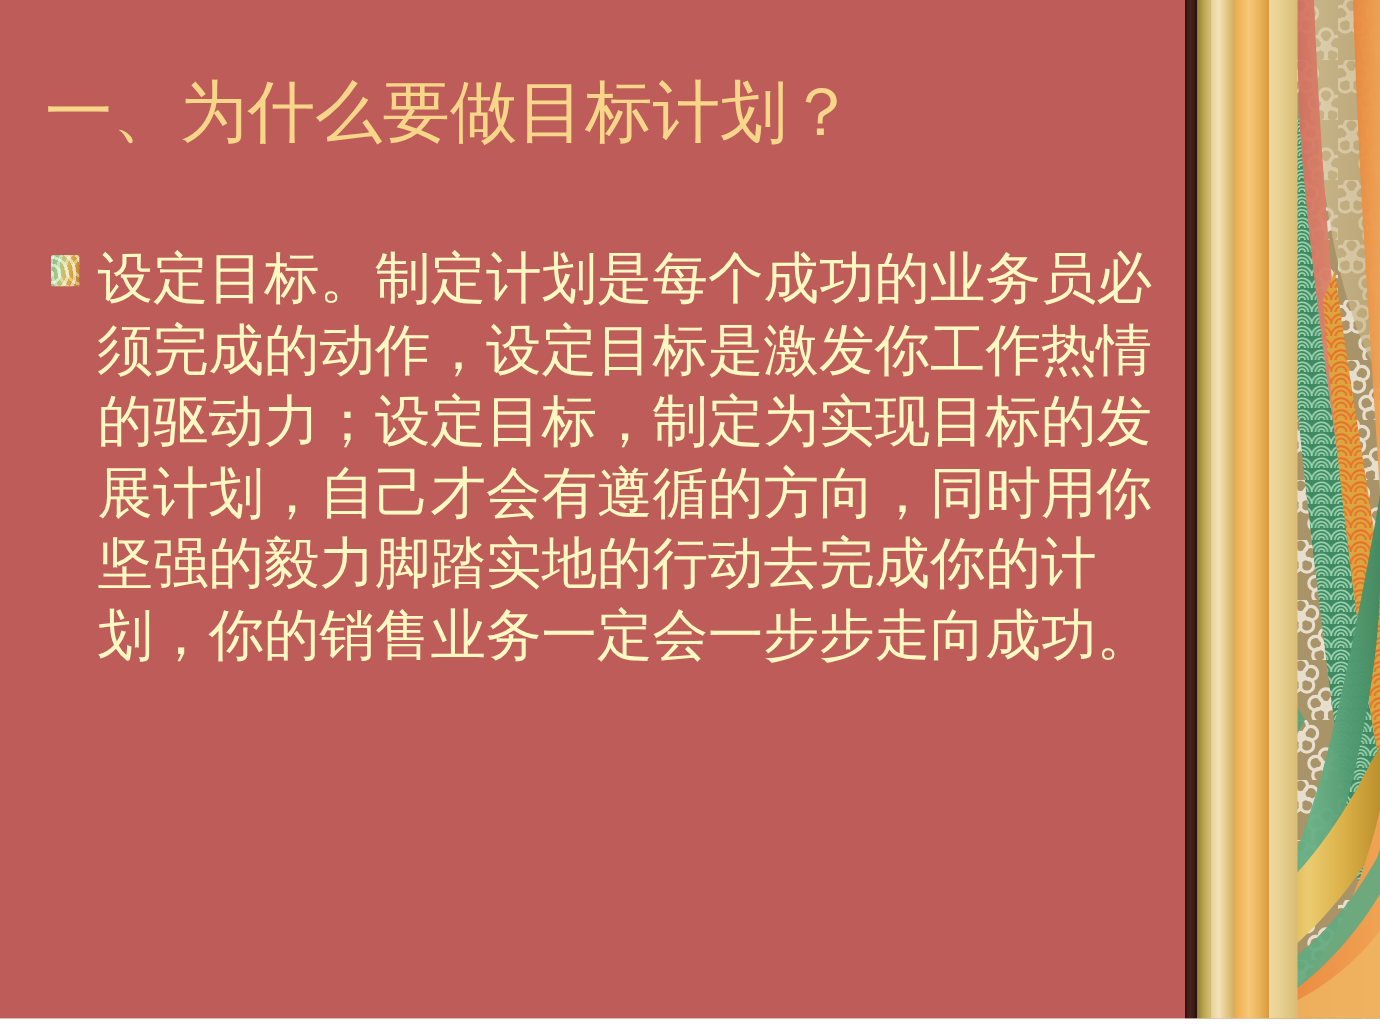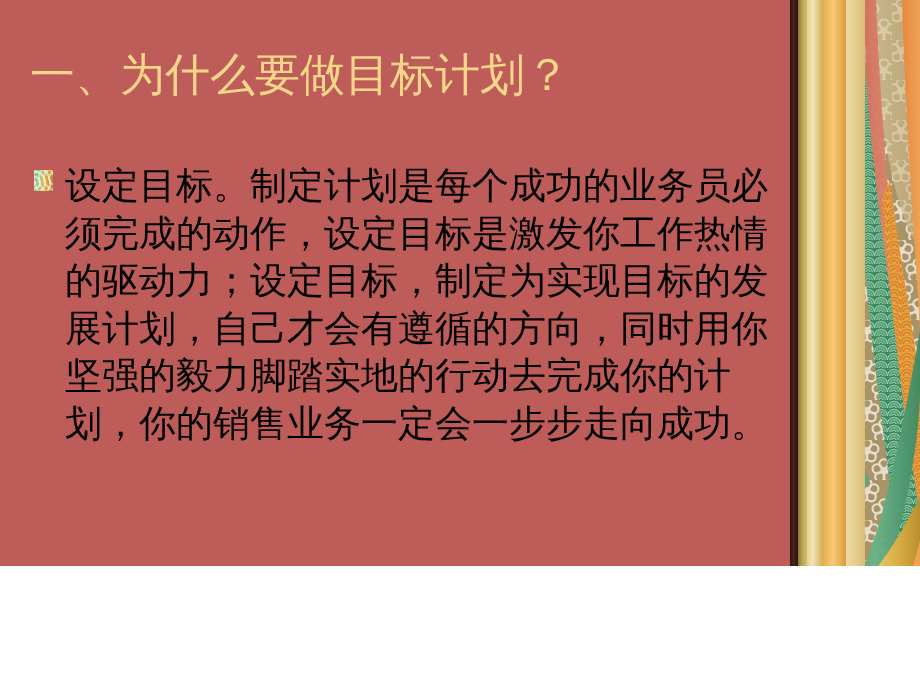--- a/index.html
+++ b/index.html
@@ -3,21 +3,21 @@
 <meta charset="utf-8">
 <style>
   html, body {
     margin: 0;
     padding: 0;
     background: #ffffff;
   }
   #slide {
     position: relative;
     width: 920px;
-    height: 566px;
+    height: 679px;
     overflow: hidden;
     background: #bd5c58;
     font-family: "DejaVu Sans", "Liberation Sans", sans-serif;
     text-decoration: underline;
   }
 
   
   #content-area {
     position: absolute;
     left: 0;
@@ -74,21 +74,21 @@
     position:absolute; inset:0;
     background:
       repeating-radial-gradient(circle at 110% 40%,
         rgba(255,255,255,0.40) 0px, rgba(255,255,255,0.40) 2px,
         rgba(0,0,0,0) 2px, rgba(0,0,0,0) 5px);
   }
 
   #body-text {
     margin: 0;
     padding: 0 0 0 31px;
-    color: #000000;
+    color: #fef9c3;
     font-family: "DejaVu Serif", "Liberation Serif", serif;
     font-size: 37px;
     line-height: 47.5px;
     letter-spacing: 0px;
     word-break: break-all;
   }
 
   
   #deco-border {
     position: absolute;

